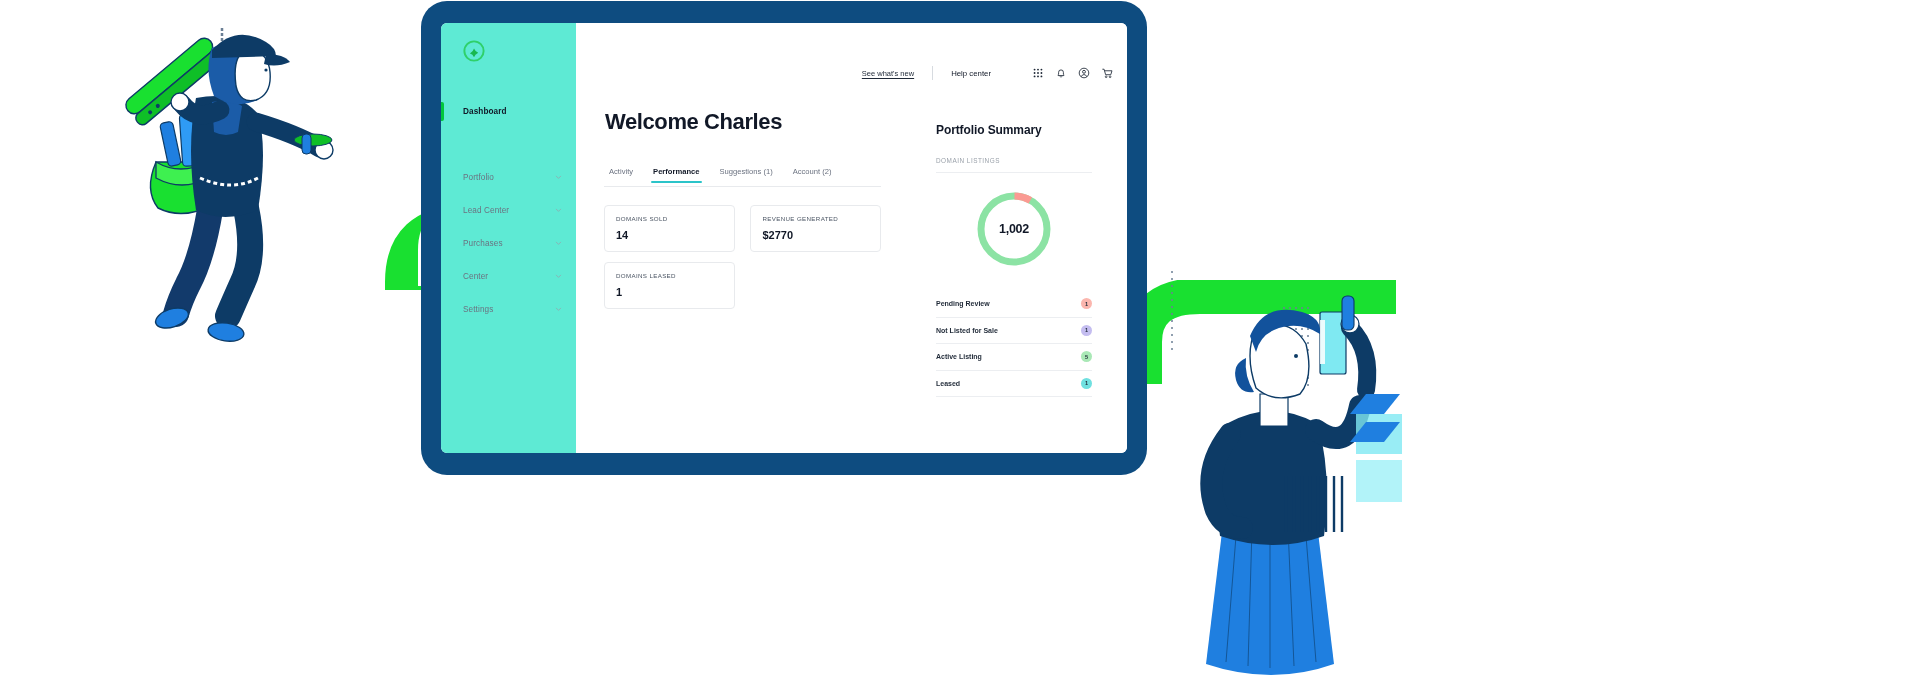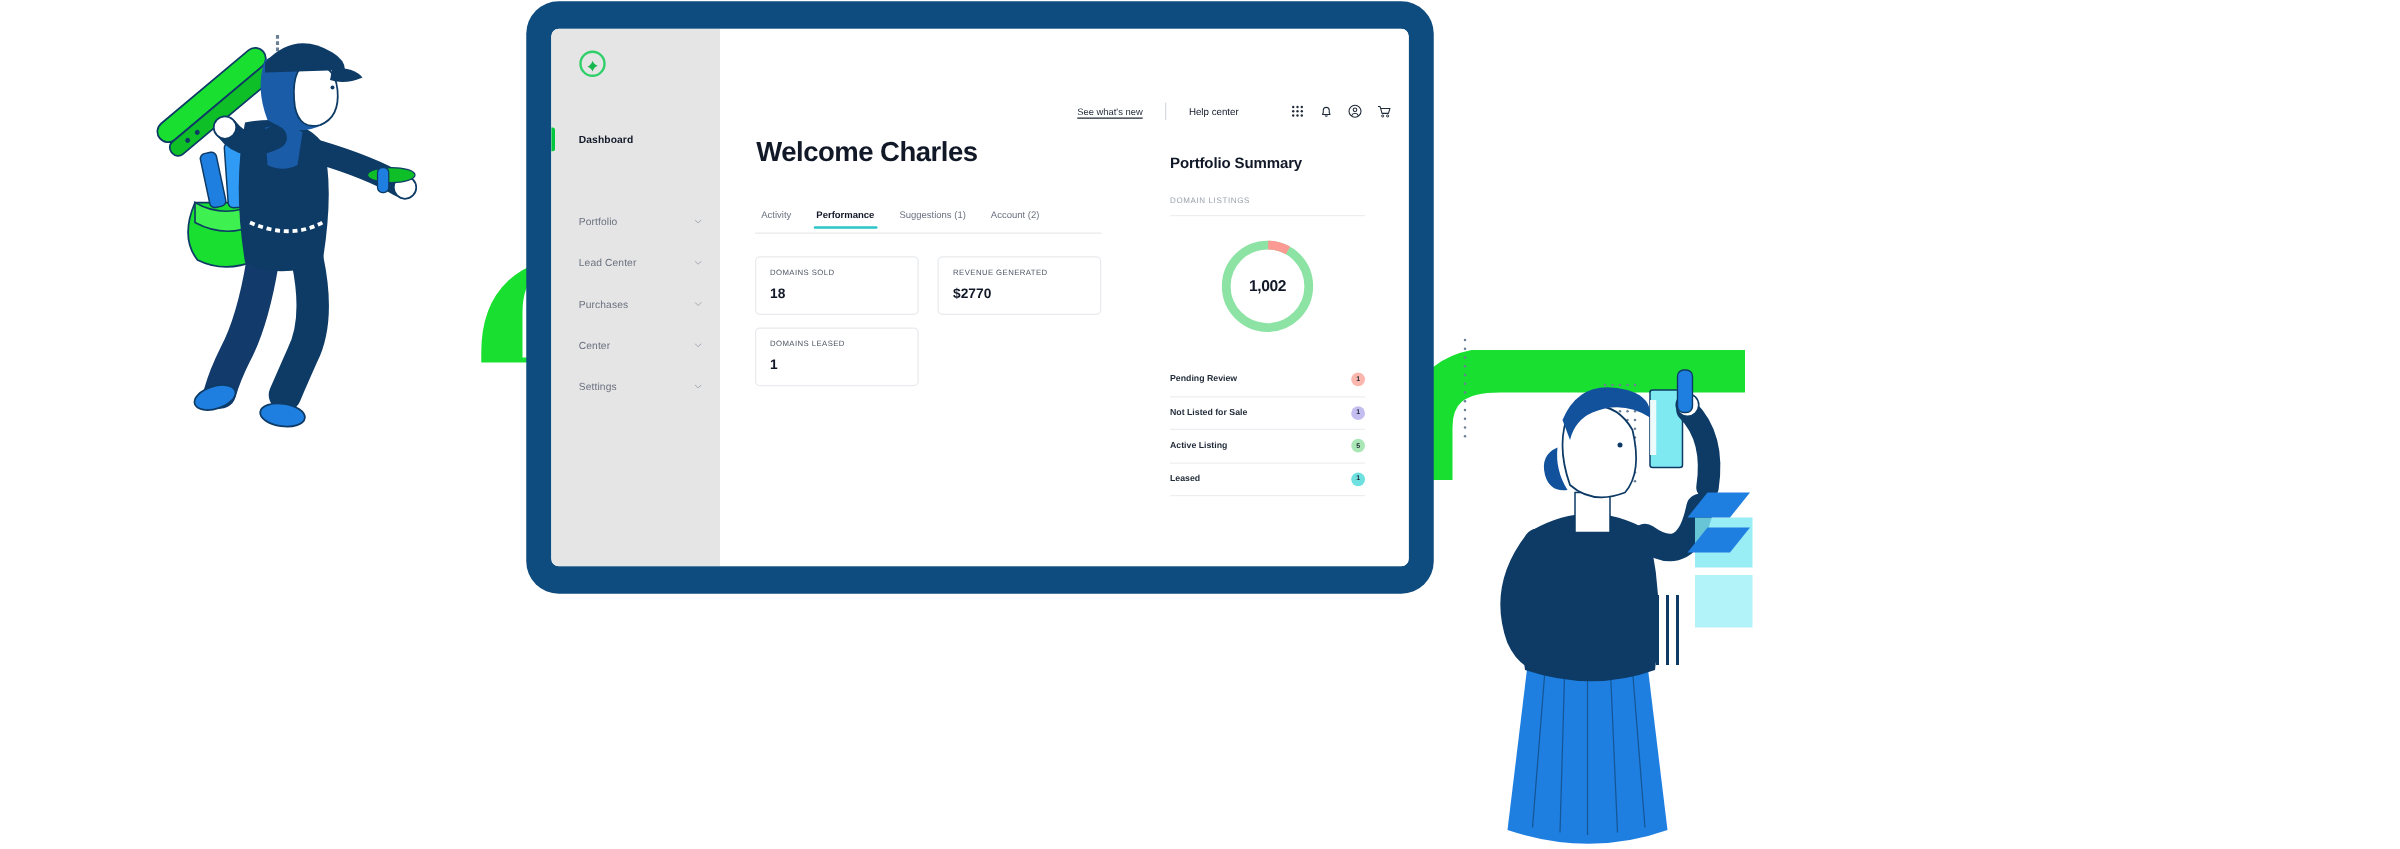--- a/index.html
+++ b/index.html
@@ -42,21 +42,21 @@
     width: 686px; height: 430px;
     background: #ffffff;
     border-radius: 6px;
     overflow: hidden;
     display: flex;
   }
 
   
   #sidebar {
     width: 135px; height: 100%;
-    background: #e5e5e5;
+    background: #5eead4;
     position: relative;
     flex: 0 0 135px;
   }
   #logo-wrap { position: absolute; left: 22px; top: 17px; width: 22px; height: 22px; }
   .nav { position: absolute; top: 72px; left: 0; width: 100%; }
   .nav-item {
     position: relative;
     height: 33px;
     display: flex; align-items: center;
     padding: 0 16px 0 22px;
@@ -73,21 +73,21 @@
   .nav-item .chev {
     position: absolute; right: 14px; top: 50%; transform: translateY(-50%);
     width: 7px; height: 7px;
   }
   .nav-gap { height: 32.5px; }
 
   
   #content { flex: 1; position: relative; background: #fff; }
 
   #topbar {
-    position: absolute; right: 14px; top: 56px;
+    position: absolute; right: 14px; top: 40px;
     display: flex; align-items: center; gap: 0;
     height: 20px;
   }
   #see-whats-new {
     font-size: 7.5px; color: #1f2937; text-decoration: underline;
     text-underline-offset: 2px; cursor: pointer; margin-right: 18px;
   }
   .vdiv { width: 1px; height: 14px; background: #d7dbe0; margin-right: 18px; }
   #help-center { font-size: 7.8px; color: #111827; font-weight: normal; cursor: pointer; margin-right: 30px; }
   .ticon { width: 12px; height: 12px; margin-left: 11px; cursor: pointer; }
@@ -381,21 +381,21 @@
         <div id="tabs">
           <div class="tab">Activity</div>
           <div class="tab active">Performance</div>
           <div class="tab">Suggestions (1)</div>
           <div class="tab">Account (2)</div>
         </div>
 
         <div class="cards">
           <div class="card">
             <div class="card-label">DOMAINS SOLD</div>
-            <div class="card-value">18</div>
+            <div class="card-value">14</div>
           </div>
           <div class="card">
             <div class="card-label">REVENUE GENERATED</div>
             <div class="card-value">$2770</div>
           </div>
           <div class="card">
             <div class="card-label">DOMAINS LEASED</div>
             <div class="card-value">1</div>
           </div>
         </div>

